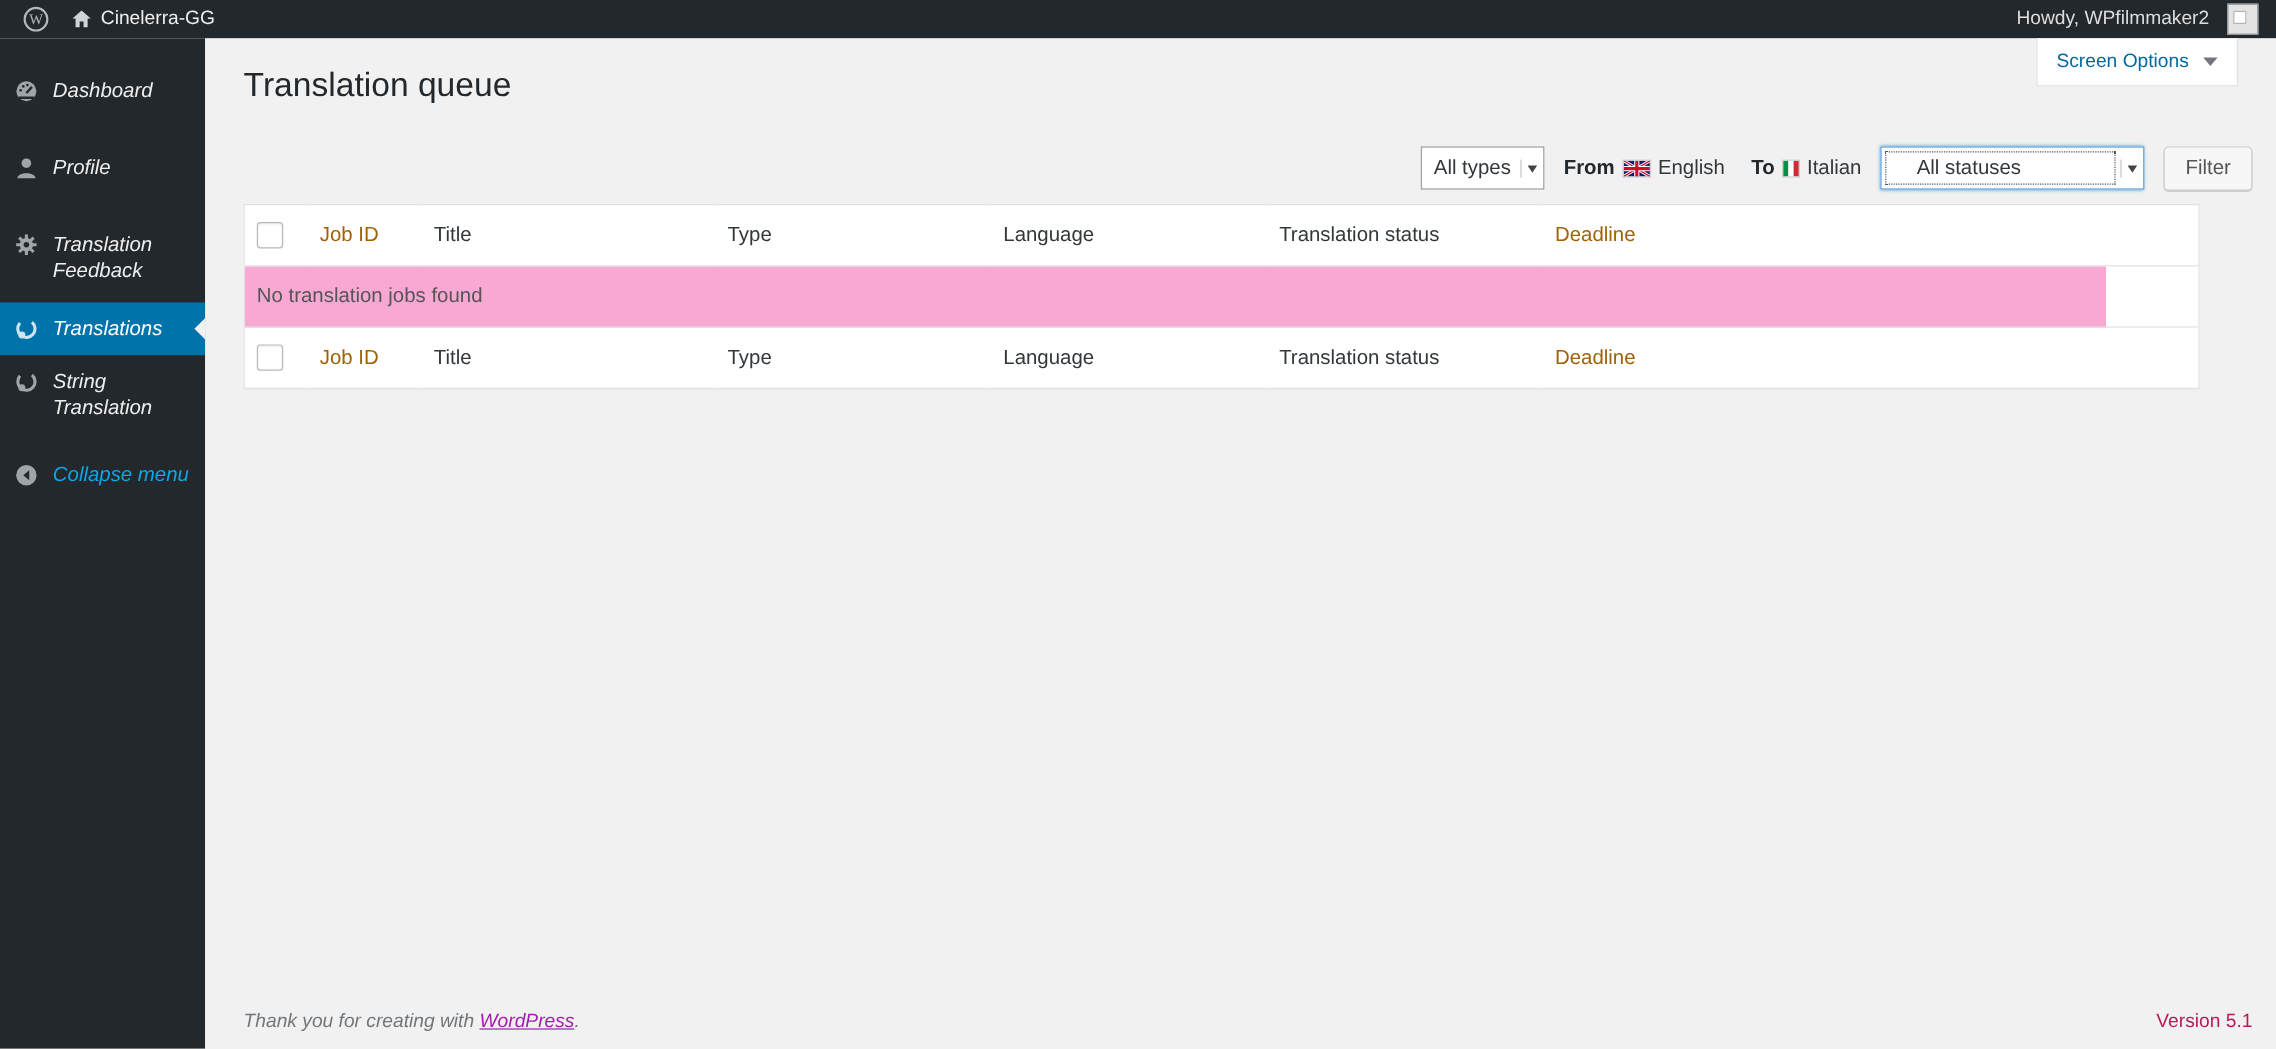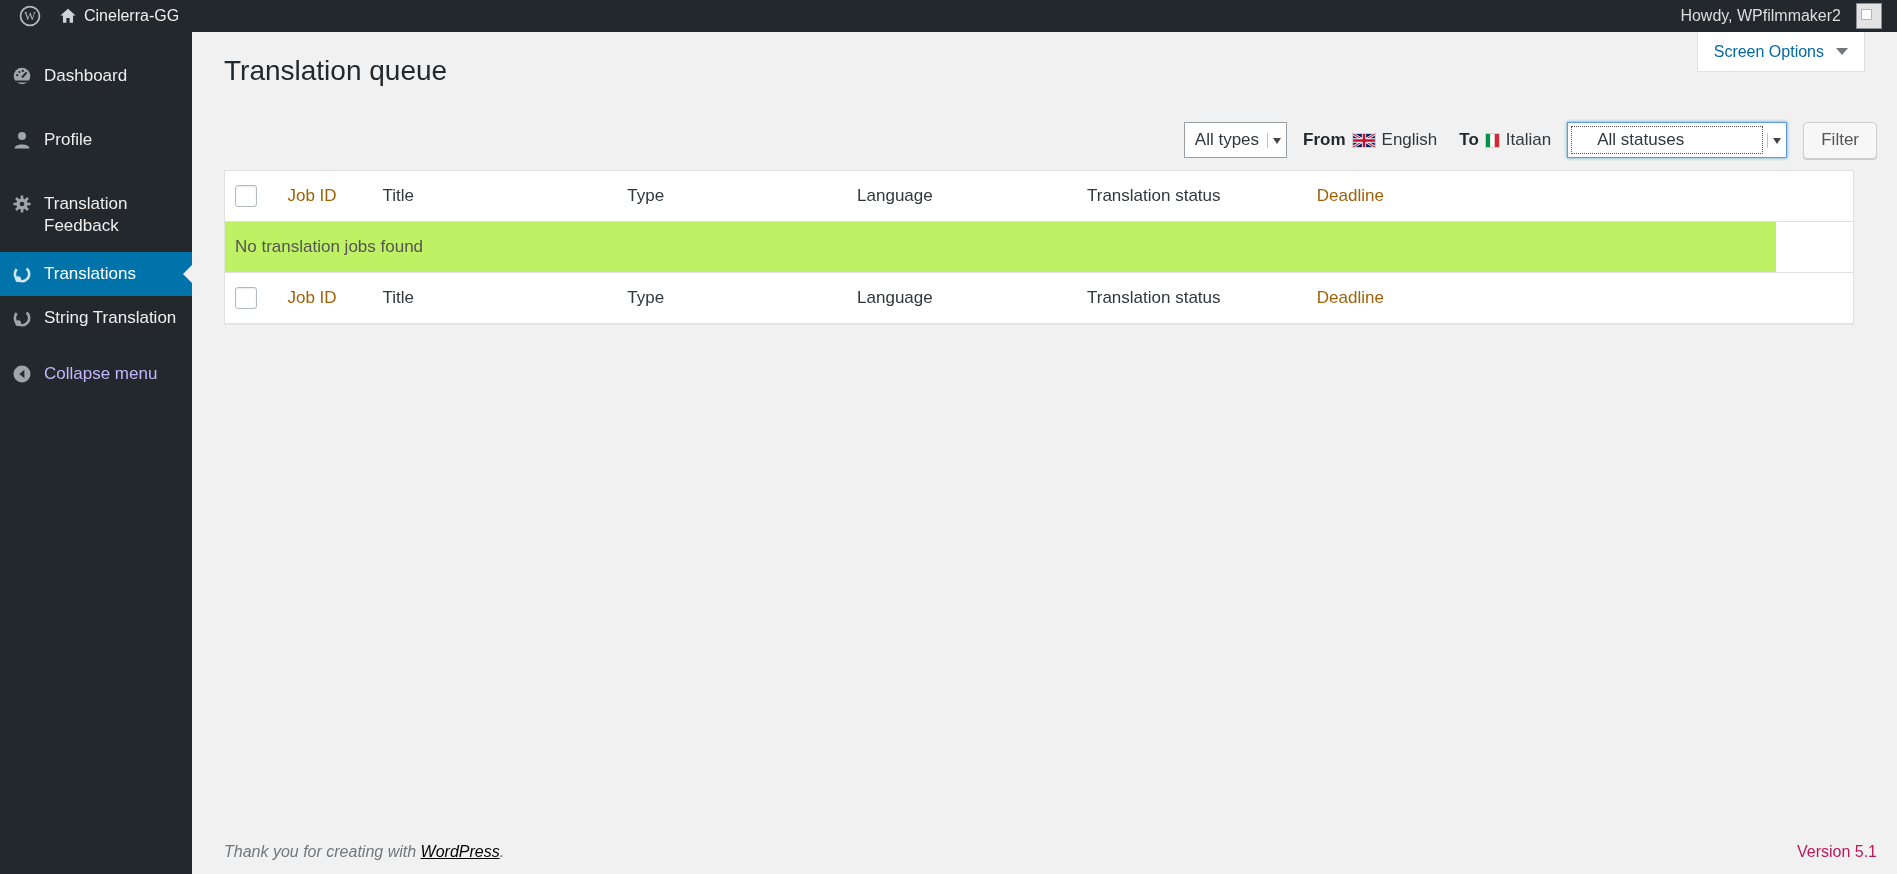--- a/index.html
+++ b/index.html
@@ -12,30 +12,30 @@
   .ab-item { display:flex; align-items:center; gap:7px; padding:0 9px; height:32px; cursor:pointer; }
   .ab-spacer { flex:1; }
   .howdy { color:#ddd; margin-right:8px; }
   .avatar { width:26px; height:26px; background:#e3e3e3; border:1px solid #8c8f94;
     position:relative; }
   .avatar::after { content:""; position:absolute; left:4px; top:5px; width:9px; height:9px;
     background:#fdfdfd; border:1px solid #b5b5b5; }
 
   
   .layout { display:flex; height:842px; }
-  .sidebar { width:192px; background:#23282d; padding-top:22px; flex-shrink:0; }
+  .sidebar { width:171px; background:#23282d; padding-top:22px; flex-shrink:0;font-style:italic; }
   .menu-item { display:flex; align-items:flex-start; gap:12px; padding:11px 10px 11px 12px;
     color:#eee; font-size:17px; line-height:22px; cursor:pointer; position:relative; }
   .menu-item .mi-icon { width:20px; height:20px; flex-shrink:0; margin-top:1px; }
   .mi-sep { height:20px; }
   .mi-gap { height:4px; }
   .menu-item.active { background:#0073aa; color:#fff; font-weight:400; }
   .menu-item.active::after { content:""; position:absolute; right:0; top:50%;
     transform:translateY(-50%); border:9px solid transparent; border-right-color:#f1f1f1; }
-  .menu-item.collapse { color:#c4b5fd; margin-top:12px; }
+  .menu-item.collapse { color:#0ea5e9; margin-top:12px; }
 
   
   .content { flex:1; background:#f1f1f1; position:relative; display:flex; flex-direction:column;
     padding:0 20px 0 32px; }
   .screen-options { position:absolute; top:0; right:32px; background:#fff;
     border:1px solid #e1e1e1; border-top:none; padding:10px 16px; font-size:16px;
     color:#0369a1; display:flex; align-items:center; gap:12px; cursor:pointer; }
   .so-arrow { width:0; height:0; border:6px solid transparent; border-top:7px solid #72777c;
     margin-top:6px; }
   h1.page-title { font-size:28px; font-weight:400; color:#23282d; margin-top:21px; line-height:36px; }
@@ -69,28 +69,28 @@
   table.jobs th, table.jobs td { text-align:left; font-size:17px; font-weight:400;
     padding:14px 10px; line-height:22px; }
   th.cb-cell, td.cb-cell { padding:12px 0 12px 14px; }
   .row-check { appearance:none; -webkit-appearance:none; width:22px; height:22px;
     border:1px solid #b4b9be; border-radius:3px; background:#fff; cursor:pointer;
     box-shadow:inset 0 1px 2px rgba(0,0,0,.08); display:block; }
   th a.sort-link { color:#a16207; text-decoration:none; cursor:pointer; }
   th .col-label { color:#32373c; }
   tr.header-row { border-bottom:1px solid #e1e1e1; }
   tr.footer-row { border-top:1px solid #e1e1e1; }
-  td.empty-cell { background:#bef264; text-align:center; color:#555; }
+  td.empty-cell { background:#f9a8d4; text-align:center; color:#555; }
   td.blank-cell { background:#fff; }
 
   
   .page-footer { margin-top:auto; display:flex; justify-content:space-between;
     align-items:flex-end; padding-bottom:13px; font-size:16px; color:#72777c; }
   .thanks { font-style:italic; }
-  .thanks a { color:#000000; }
+  .thanks a { color:#a21caf; }
   .version { color:#be185d; }
 </style>
 </head>
 <body>
 
 <div class="admin-bar">
   <span class="ab-item">
     <svg width="22" height="22" viewBox="0 0 20 20">
       <circle cx="10" cy="10" r="8.6" fill="none" stroke="#b4b9be" stroke-width="1.6"></circle>
       <text x="10" y="14" text-anchor="middle" font-size="11" font-family="Liberation Serif, serif" fill="#b4b9be">W</text>

